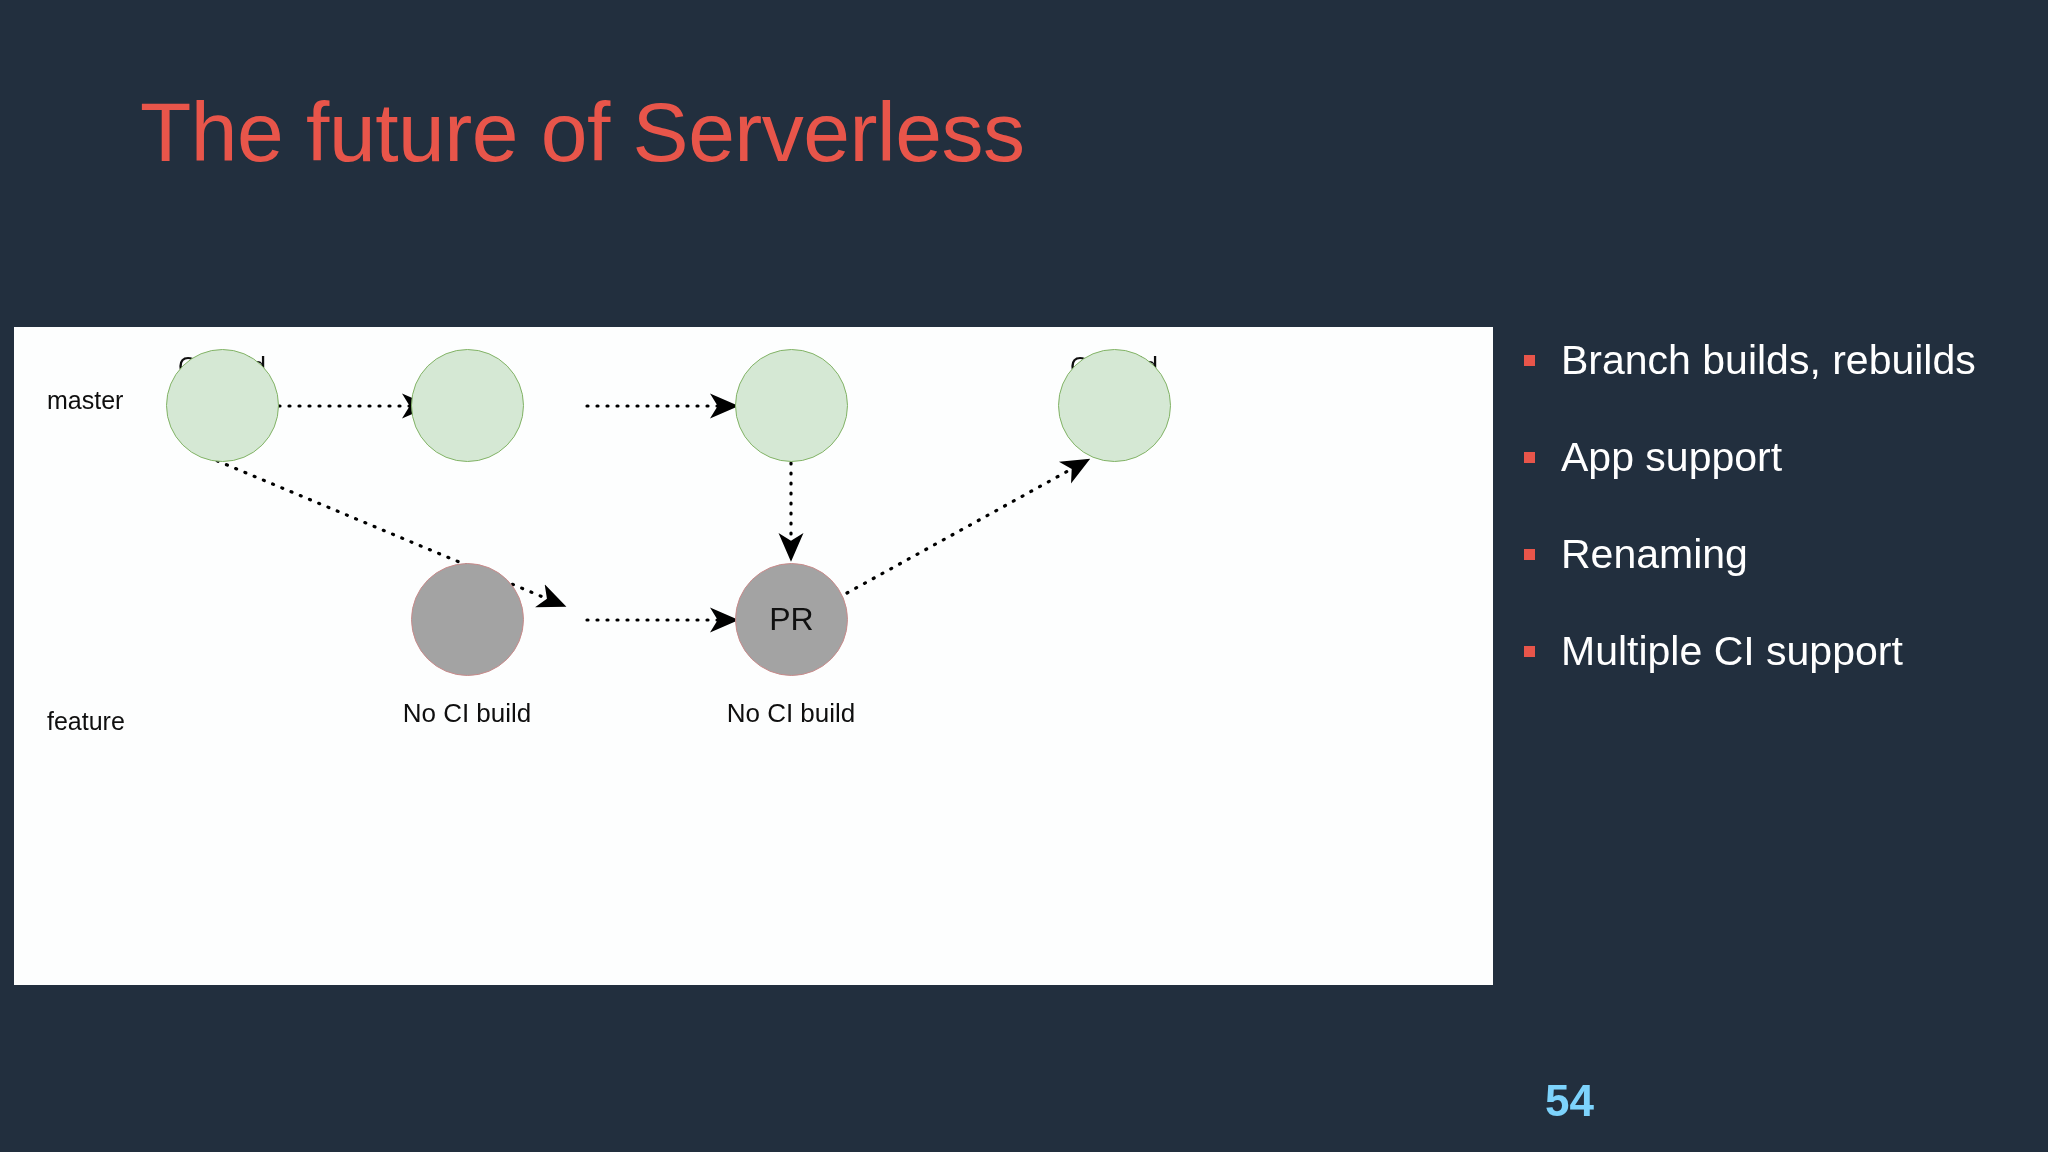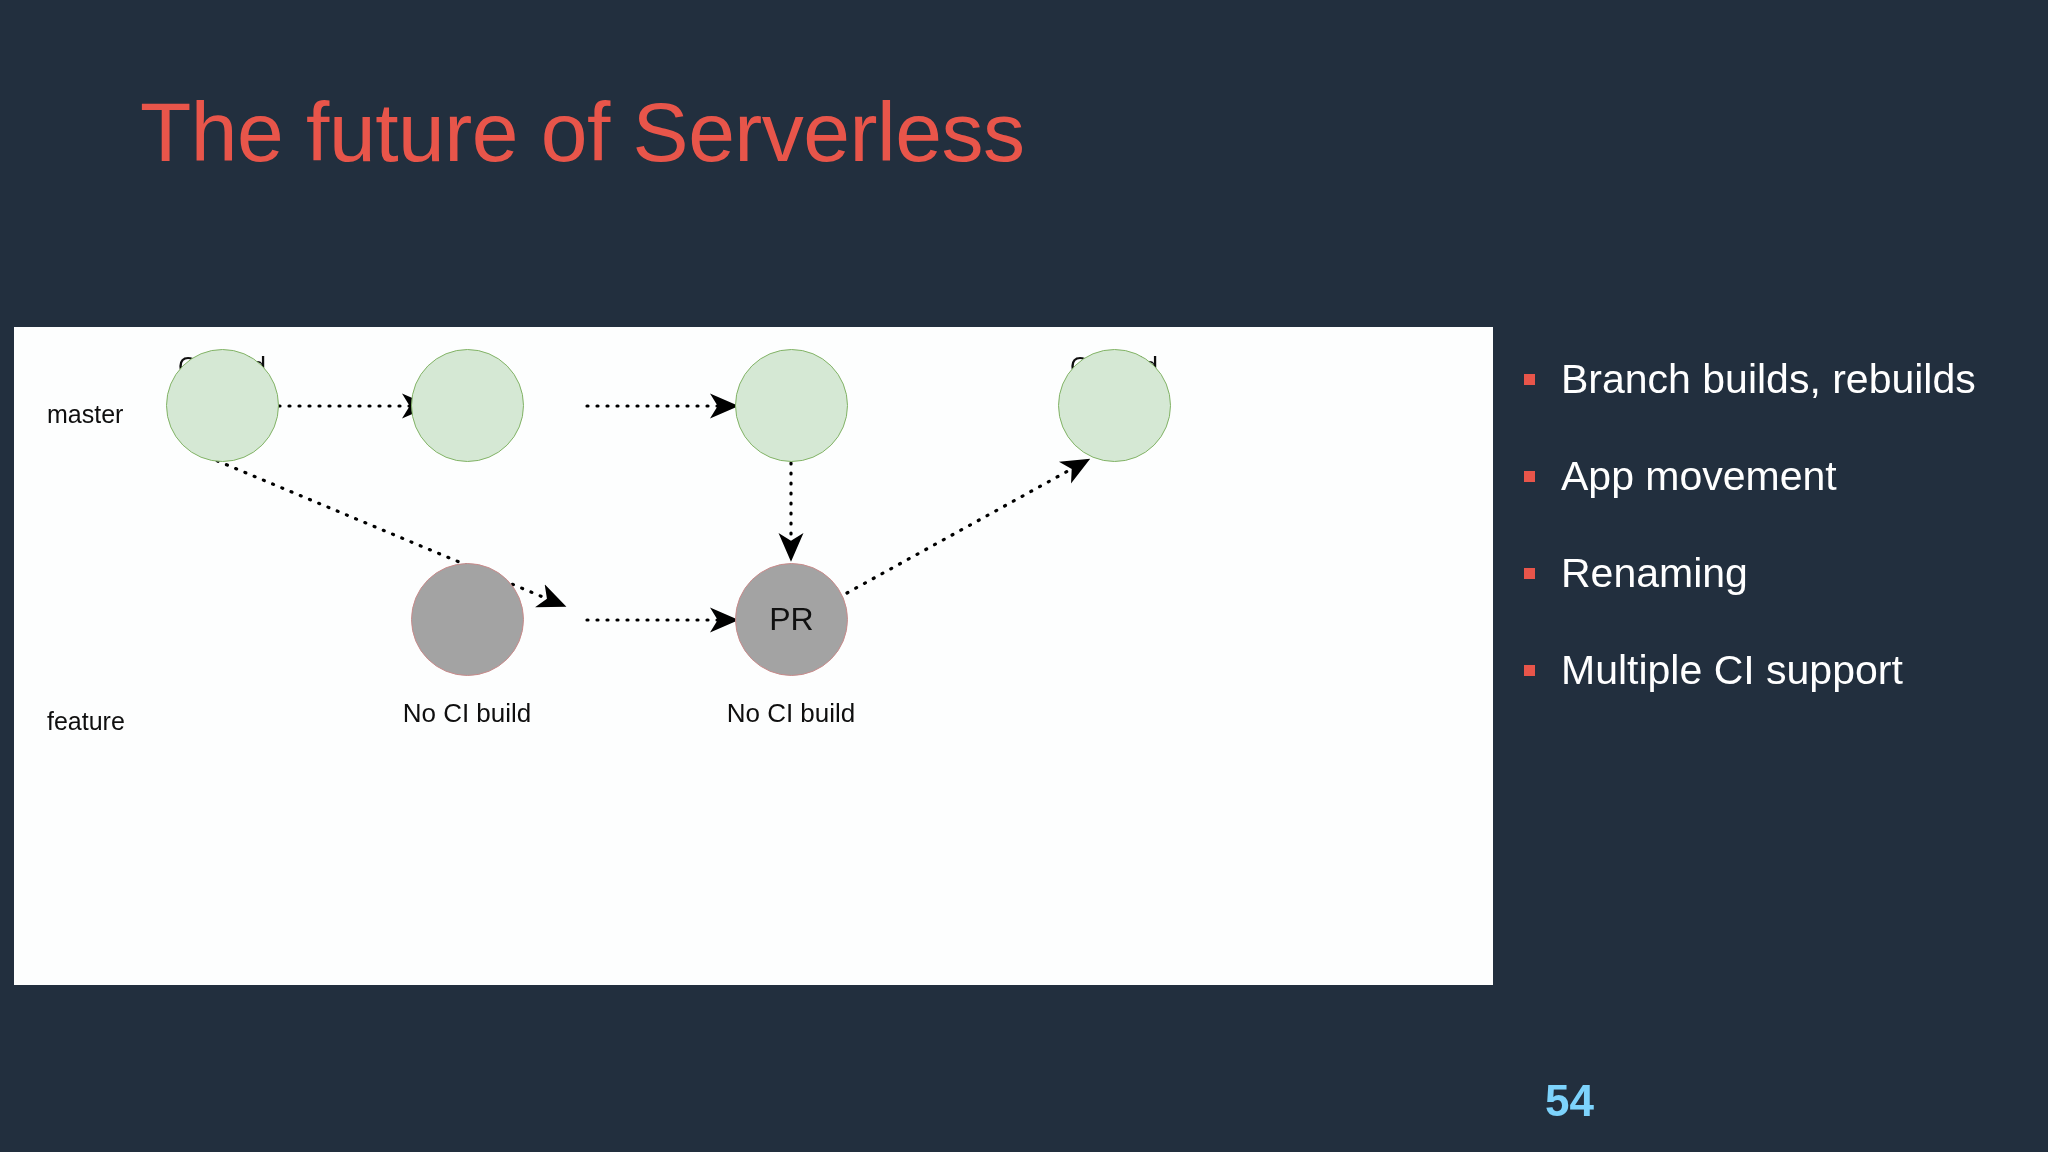--- a/index.html
+++ b/index.html
@@ -91,21 +91,21 @@
     top: 0;
     width: 1479px;
     height: 658px;
     pointer-events: none;
   }
 
   
   #bullet-list {
     position: absolute;
     left: 1524px;
-    top: 359px;
+    top: 340px;
     width: 500px;
   }
   .bullet-row {
     display: flex;
     align-items: baseline;
     margin-bottom: 56px;
   }
   .bullet-marker {
     width: 11px;
     height: 11px;
@@ -155,21 +155,21 @@
 
       <line x1="194" y1="130" x2="548" y2="278" stroke="#000" stroke-width="3.2" stroke-dasharray="1 9" stroke-linecap="round" marker-end="url(#arrowhead)"></line>
 
       <line x1="573" y1="293" x2="720" y2="293" stroke="#000" stroke-width="3.2" stroke-dasharray="1 9" stroke-linecap="round" marker-end="url(#arrowhead)"></line>
 
       <line x1="777" y1="136" x2="777" y2="230" stroke="#000" stroke-width="3.2" stroke-dasharray="1 9" stroke-linecap="round" marker-end="url(#arrowhead)"></line>
 
       <line x1="833" y1="266" x2="1072" y2="134" stroke="#000" stroke-width="3.2" stroke-dasharray="1 9" stroke-linecap="round" marker-end="url(#arrowhead)"></line>
     </svg>
 
-    <div class="branch-label" style="left:33px; top:73px;">master</div>
+    <div class="branch-label" style="left:33px; top:59px;">master</div>
     <div class="branch-label" style="left:33px; top:380px;">feature</div>
 
     <div class="node-caption" style="left:208px; top:25px;">CI build
 +
 deploy</div>
     <div class="node-caption" style="left:453px; top:60px;">CI build</div>
     <div class="node-caption" style="left:777px; top:60px;">CI build</div>
     <div class="node-caption" style="left:1100px; top:25px;">CI build
 +
 deploy</div>
@@ -189,21 +189,21 @@
 
   <div id="bullet-list">
 
     <div class="bullet-row">
       <span class="bullet-marker"></span>
       <span class="bullet-text">Branch builds, rebuilds</span>
     </div>
 
     <div class="bullet-row">
       <span class="bullet-marker"></span>
-      <span class="bullet-text">App movement</span>
+      <span class="bullet-text">App support</span>
     </div>
 
     <div class="bullet-row">
       <span class="bullet-marker"></span>
       <span class="bullet-text">Renaming</span>
     </div>
 
     <div class="bullet-row">
       <span class="bullet-marker"></span>
       <span class="bullet-text">Multiple CI support</span>

